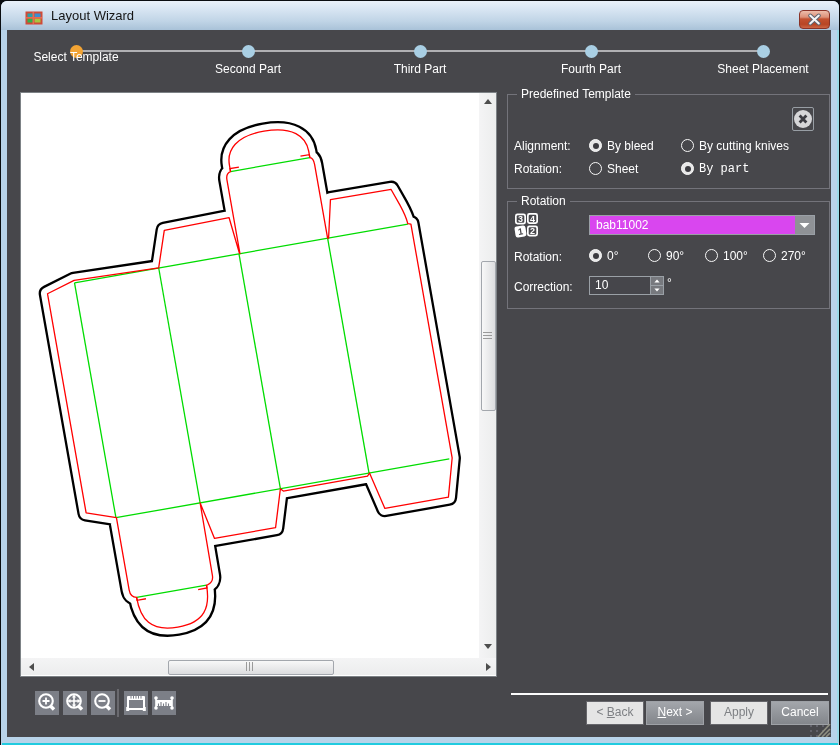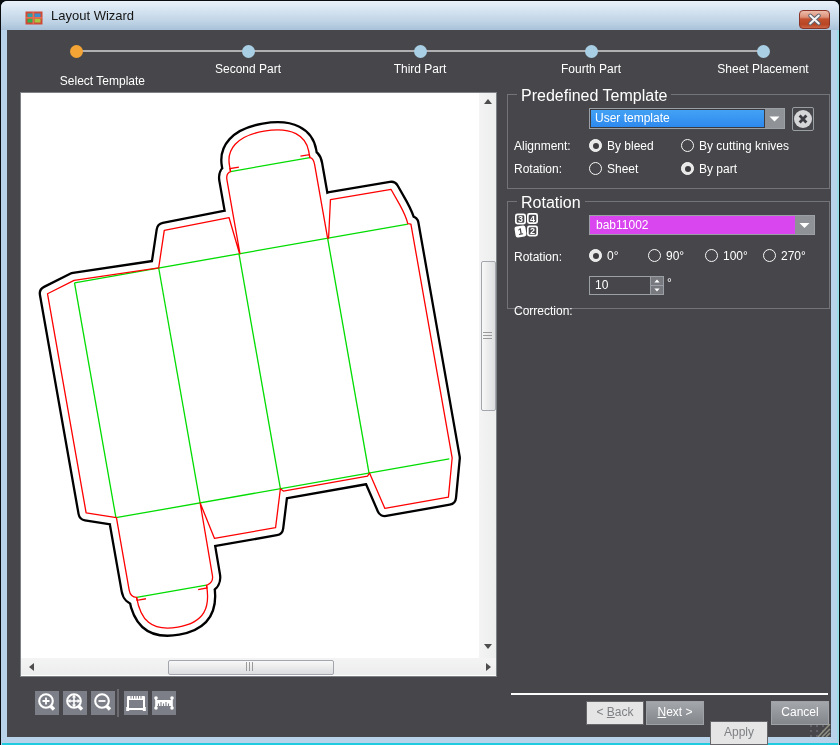--- a/index.html
+++ b/index.html
@@ -17,21 +17,21 @@
   
   #canvas{position:absolute;left:13px;top:62px;width:475px;height:583px;background:#fff;border:1px solid #7d8286;}
   
   .sbtrack{position:absolute;background:linear-gradient(90deg,#f4f4f5,#eceded);}
   .sbh{background:linear-gradient(180deg,#f4f4f5,#eceded);}
   .thumb{position:absolute;background:linear-gradient(90deg,#f8f8f8,#dcdddf);border:1px solid #a3a7ad;border-radius:2px;}
   .thumbh{background:linear-gradient(180deg,#f8f8f8,#dcdddf);}
   .arr{position:absolute;width:0;height:0;}
   
   .group{position:absolute;border:1px solid #73737a;}
-  .glabel{position:absolute;top:-8px;left:9px;background:#47474b;padding:0 4px;color:#fff;font-size:16px;}
+  .glabel{position:absolute;top:-8px;left:9px;background:#47474b;padding:0 4px;color:#fff;font-size:12px;}
   
   .radio{position:absolute;width:11px;height:11px;border:1.3px solid #f8f8f8;border-radius:50%;}
   .radio.sel{background:#e8e8e8;}
   .radio.sel::after{content:"";position:absolute;left:2.5px;top:2.5px;width:6px;height:6px;border-radius:50%;background:#3c3c41;}
   .rlab{position:absolute;color:#fff;font-size:12px;}
   
   .btn{position:absolute;width:56px;height:22px;font-size:12px;text-align:center;line-height:21px;}
   .btn.on{background:linear-gradient(180deg,#a3a6ab,#83868b);border:1px solid #9ea1a6;color:#fff;}
   .btn.off{background:#e5e5e5;border:1px solid #66666b;color:#7e8084;}
   .tbtn{position:absolute;width:24px;height:24px;background:#7c7f87;}
@@ -64,21 +64,21 @@
   </div>
 
   <div id="client">
 
     <div class="abs" style="left:69px;top:20px;width:687px;height:2px;background:#b0b0b3;"></div>
     <div class="abs" style="left:62.5px;top:14.5px;width:13px;height:13px;border-radius:50%;background:#f3a434;"></div>
     <div class="abs" style="left:234.5px;top:14.5px;width:13px;height:13px;border-radius:50%;background:#a9cfe4;"></div>
     <div class="abs" style="left:406.5px;top:14.5px;width:13px;height:13px;border-radius:50%;background:#a9cfe4;"></div>
     <div class="abs" style="left:577.5px;top:14.5px;width:13px;height:13px;border-radius:50%;background:#a9cfe4;"></div>
     <div class="abs" style="left:749.5px;top:14.5px;width:13px;height:13px;border-radius:50%;background:#a9cfe4;"></div>
-    <div class="wt abs" style="left:0px;top:44px;width:138px;text-align:right;">Select Template</div>
+    <div class="wt abs" style="left:0px;top:20px;width:138px;text-align:center;">Select Template</div>
     <div class="wt abs" style="left:172px;top:32px;width:138px;text-align:center;">Second Part</div>
     <div class="wt abs" style="left:344px;top:32px;width:138px;text-align:center;">Third Part</div>
     <div class="wt abs" style="left:515px;top:32px;width:138px;text-align:center;">Fourth Part</div>
     <div class="wt abs" style="left:687px;top:32px;width:138px;text-align:center;">Sheet Placement</div>
 
     <div id="canvas">
       <svg id="die" class="abs" style="left:0;top:0" width="458" height="565" viewBox="0 0 458 565">
         <defs>
           <path id="cut" d="M -4,295 L 24.5,286.5 L 110,288.8 L 122,253 L 188,251.5 L 192,288 L 192.5,289
             L 192.5,214 Q 192.5,207.5 197.5,206.5 L 197.5,200
@@ -190,47 +190,39 @@
         </svg>
     </div>
 
     <div class="group" style="left:500px;top:64px;width:321px;height:93px;">
       <span class="glabel">Predefined Template</span>
     </div>
     <div class="group" style="left:500px;top:171px;width:321px;height:106px;">
       <span class="glabel">Rotation</span>
     </div>
 
-    <div class="abs" style="left:582px;top:78px;width:194px;height:19px;border:1px solid #9aa0a6;background:#3a3a3f;">
-      <div class="abs" style="left:1px;top:1px;width:173px;height:17px;background:linear-gradient(180deg,#43a2f5,#2e89ee);color:#fff;font-size:12px;line-height:17px;padding-left:4px;box-sizing:border-box;">User template</div>
-      <div class="abs" style="left:175px;top:0px;width:19px;height:19px;background:#8f9296;">
-        <svg width="19" height="19">
-            <path d="M4.5 7.5 L14.5 7.5 L9.5 12.5 Z" fill="#fff"></path>
-          </svg>
-      </div>
-    </div>
 
     <div class="abs" style="left:785px;top:77px;width:20px;height:22px;border:1px solid #989ea4;border-radius:2px;">
       <svg width="20" height="22">
           <circle cx="10" cy="11" r="9" fill="#d6d6d8"></circle>
           <path d="M6.6 7.6 L13.4 14.4 M13.4 7.6 L6.6 14.4" stroke="#3c3c42" stroke-width="2.8"></path>
         </svg>
     </div>
 
     <div class="rlab" style="left:507px;top:109px;">Alignment:</div>
     <div class="radio sel" style="left:582px;top:109px;"></div>
     <div class="rlab" style="left:600px;top:109px;">By bleed</div>
     <div class="radio" style="left:674px;top:109px;"></div>
     <div class="rlab" style="left:692px;top:109px;">By cutting knives</div>
 
     <div class="rlab" style="left:507px;top:132px;">Rotation:</div>
     <div class="radio" style="left:582px;top:132px;"></div>
     <div class="rlab" style="left:600px;top:132px;">Sheet</div>
     <div class="radio sel" style="left:674px;top:132px;"></div>
-    <div class="rlab" style="left:692px;top:132px;">By part</div>
+    <div class="rlab" style="left:692px;top:132px;font-family:Liberation Mono, monospace;">By part</div>
 
     <svg class="abs" style="left:507px;top:182px" width="25" height="26" viewBox="0 0 25 26">
       <g>
         <rect x="1" y="1.5" width="11" height="11" rx="2.4" fill="#fff"></rect>
           <rect x="2.7" y="3.2" width="7.6" height="7.6" rx="1.2" fill="#47474b"></rect>
         <text x="6.6" y="10.1" font-size="9" font-weight="bold" fill="#fff" text-anchor="middle" font-family="Liberation Sans">3</text>
         <rect x="13" y="1" width="11" height="11" rx="2.4" fill="#fff"></rect>
           <rect x="14.7" y="2.7" width="7.6" height="7.6" rx="1.2" fill="#47474b"></rect>
         <text x="18.6" y="9.6" font-size="9" font-weight="bold" fill="#fff" text-anchor="middle" font-family="Liberation Sans">4</text>
         <g transform="rotate(-9 6.5 19.5)">
@@ -255,35 +247,35 @@
     <div class="rlab" style="left:507px;top:220px;">Rotation:</div>
     <div class="radio sel" style="left:582px;top:219px;"></div>
     <div class="rlab" style="left:600px;top:219px;">0°</div>
     <div class="radio" style="left:641px;top:219px;"></div>
     <div class="rlab" style="left:659px;top:219px;">90°</div>
     <div class="radio" style="left:698px;top:219px;"></div>
     <div class="rlab" style="left:716px;top:219px;">100°</div>
     <div class="radio" style="left:756px;top:219px;"></div>
     <div class="rlab" style="left:774px;top:219px;">270°</div>
 
-    <div class="rlab" style="left:507px;top:250px;margin-top:24px;">Correction:</div>
+    <div class="rlab" style="left:507px;top:250px;">Correction:</div>
     <div class="abs" style="left:582px;top:246px;width:59px;height:17px;border:1px solid #9aa0a6;background:#46464b;color:#fff;font-size:12px;line-height:17px;padding-left:5px;">10</div>
     <div class="abs" style="left:643px;top:246px;width:12px;height:17px;background:#77797e;border:1px solid #9aa0a6;">
       <div class="abs" style="left:0;top:8px;width:12px;height:1px;background:#9aa0a6;"></div>
       <svg class="abs" style="left:0;top:0" width="12" height="17">
           <path d="M6 2.5 L8.6 5.5 L3.4 5.5 Z" fill="#fff"></path>
           <path d="M6 14.5 L8.6 11.5 L3.4 11.5 Z" fill="#fff"></path>
         </svg>
     </div>
     <div class="rlab" style="left:660px;top:246px;">°</div>
 
     <div class="abs" style="left:504px;top:663px;width:317px;height:2px;background:#fcfcfc;"></div>
     <div class="btn off" style="left:579px;top:671px;">&lt; <u>B</u>ack</div>
     <div class="btn on" style="left:639px;top:671px;"><u>N</u>ext &gt;</div>
-    <div class="btn off" style="left:703px;top:671px;margin-top:20px;">Apply</div>
+    <div class="btn off" style="left:703px;top:671px;">Apply</div>
     <div class="btn on" style="left:764px;top:671px;">Cancel</div>
     <svg class="abs" style="left:802px;top:694px" width="22" height="13">
       <g fill="#62626a">
         <rect x="1" y="1" width="2" height="2"></rect>
           <rect x="7" y="1" width="2" height="2"></rect>
           <rect x="13" y="1" width="2" height="2"></rect>
         <rect x="1" y="6" width="2" height="2"></rect>
           <rect x="7" y="6" width="2" height="2"></rect>
           <rect x="13" y="6" width="2" height="2"></rect>
         <rect x="1" y="11" width="2" height="2"></rect>

